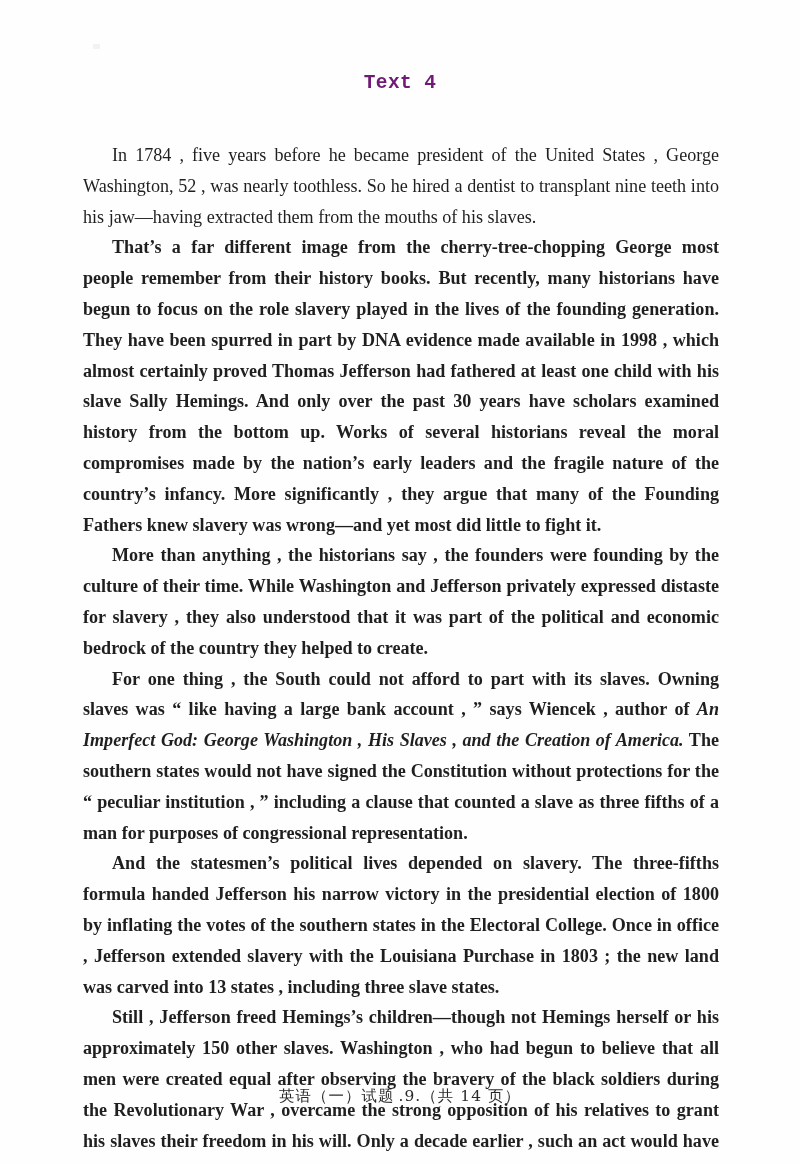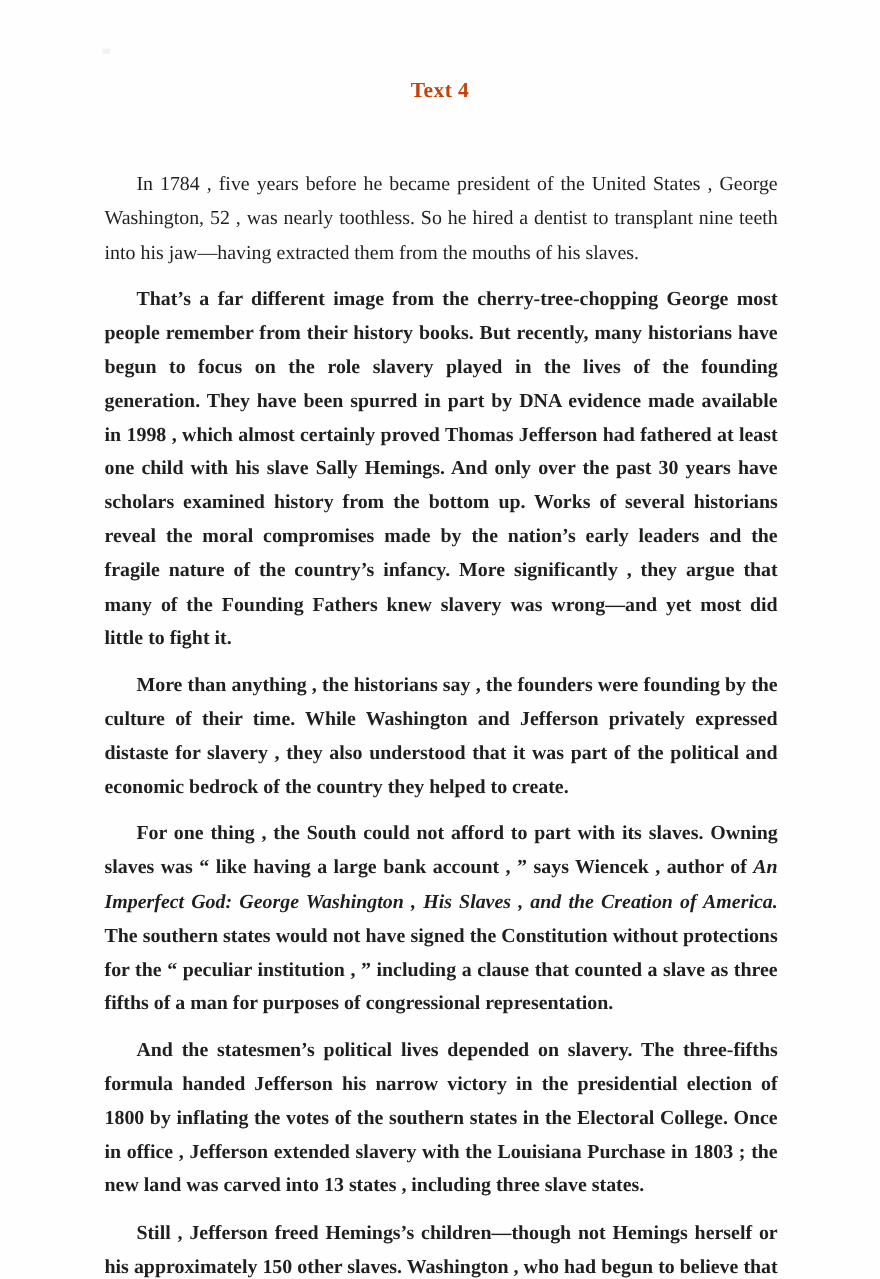--- a/index.html
+++ b/index.html
@@ -32,30 +32,31 @@
   }
   .title {
     position: absolute;
     left: 0;
     right: 0;
     top: 72px;
     text-align: center;
     font-size: 19.5px;
     font-weight: bold;
     letter-spacing: 0.4px;
-    color: #c2410c;
+    color: #701a75;
+    font-family: Liberation Mono, monospace;
   }
   .body-block {
     position: absolute;
     left: 83px;
     top: 140px;
     width: 636px;
   }
   p.para {
-    margin: 12px;
+    margin: 0;
     text-align: justify;
     text-justify: inter-word;
     text-indent: 29px;
     font-size: 18.1px;
     line-height: 30.8px;
     color: #1f1f1f;
     -webkit-font-smoothing: none;
   }
   p.para + p.para {
     margin-top: 0;
@@ -95,14 +96,15 @@
     <p class="para">More than anything , the historians say , the founders were founding by the culture of their time. While Washington and Jefferson privately expressed distaste for slavery , they also understood that it was part of the political and economic bedrock of the country they helped to create.</p>
 
     <p class="para"><span>For one thing , the South could not afford to part with its slaves. Owning slaves was “ like having a large bank account , ” says Wiencek , author of </span><span class="it">An Imperfect God: George Washington , His Slaves , and the Creation of America.</span><span> The southern states would not have signed the Constitution without protections for the “ peculiar institution , ” including a clause that counted a slave as three fifths of a man for purposes of congressional representation.</span></p>
 
     <p class="para">And the statesmen’s political lives depended on slavery. The three-fifths formula handed Jefferson his narrow victory in the presidential election of 1800 by inflating the votes of the southern states in the Electoral College. Once in office , Jefferson extended slavery with the Louisiana Purchase in 1803 ; the new land was carved into 13 states , including three slave states.</p>
 
     <p class="para">Still , Jefferson freed Hemings’s children—though not Hemings herself or his approximately 150 other slaves. Washington , who had begun to believe that all men were created equal after observing the bravery of the black soldiers during the Revolutionary War , overcame the strong opposition of his relatives to grant his slaves their freedom in his will. Only a decade earlier , such an act would have required legislative approval in Virginia.</p>
 
   </div>
 
+  <div class="footer"><span>英语（一）试题</span><span class="sep"></span><span>.9.</span><span>（共 14 页）</span></div>
 
 </div>
 
 </body></html>

